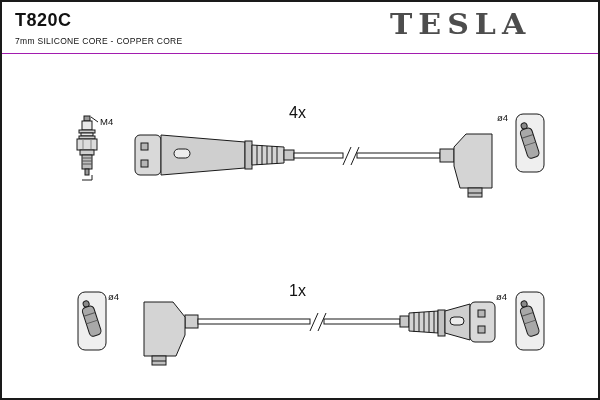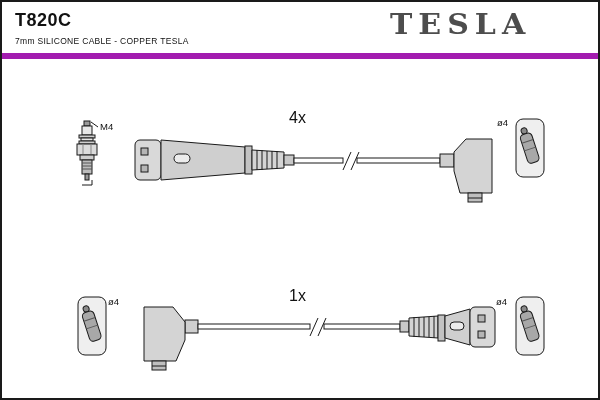--- a/index.html
+++ b/index.html
@@ -1,21 +1,21 @@
 <!DOCTYPE html>
 <html><head>
 <meta charset="utf-8">
 <style>
   html,body{margin:0;padding:0;background:#fff;}
   .sheet{
     width:600px;height:400px;box-sizing:border-box;
     border:2px solid #1a1a1a;background:#ffffff;position:relative;
     font-family:"Liberation Sans", sans-serif;overflow:hidden;
   }
-  .header{position:relative;height:51px;border-bottom:6px solid #a21caf;}
+  .header{position:relative;height:51px;border-bottom:1px solid #a21caf;}
   .part-number{
     position:absolute;left:13px;top:8px;
     font-size:18px;font-weight:bold;color:#111;letter-spacing:0.5px;
   }
   .description{
     position:absolute;left:13px;top:34px;
     font-size:8.5px;color:#111;letter-spacing:0.3px;
   }
   .logo{
     position:absolute;left:388px;top:5px;
@@ -28,21 +28,21 @@
   .qty{font-size:16px;}
   .lbl{font-size:9.5px;}
 </style>
 </head>
 <body>
 
 <div class="sheet">
 
   <div class="header">
     <div class="part-number">T820C</div>
-    <div class="description">7mm SILICONE CABLE - COPPER TESLA</div>
+    <div class="description">7mm SILICONE CORE - COPPER CORE</div>
     <div class="logo">TESLA</div>
   </div>
 
   <svg class="diagram" viewBox="0 0 600 348" width="600" height="348">
 
     <g stroke="#1a1a1a" stroke-width="1">
       <rect x="82" y="62" width="6" height="5" fill="#9a9a9a"></rect>
       <rect x="80" y="67" width="10" height="9" fill="#e8e8e8"></rect>
       <rect x="77" y="76" width="16" height="3" fill="#cfcfcf"></rect>
       <rect x="79" y="79" width="12" height="3" fill="#e8e8e8"></rect>

